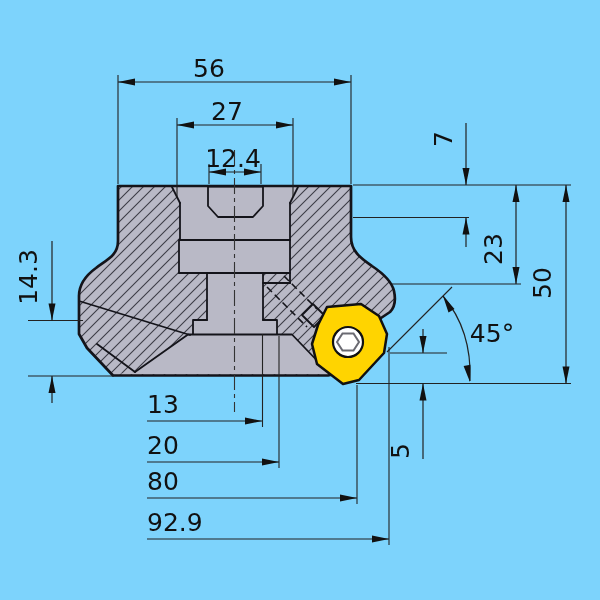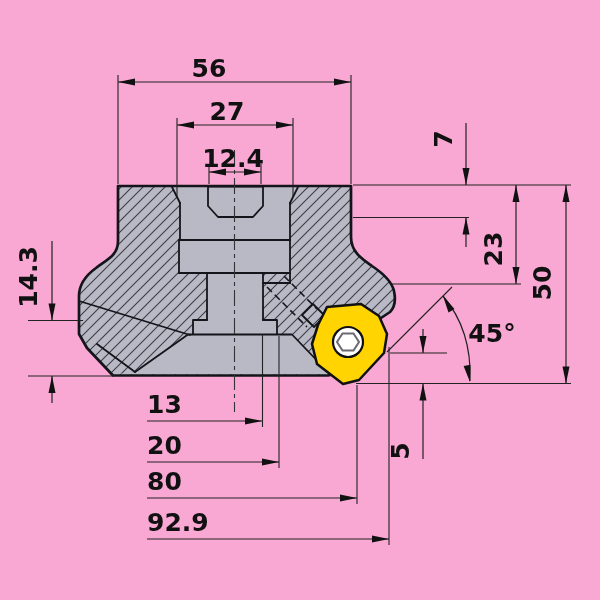--- a/index.html
+++ b/index.html
@@ -1,16 +1,16 @@
 <!DOCTYPE html>
 <html><head>
 <meta charset="utf-8">
 <style>
   html,body{margin:0;padding:0;background:#fff;}
-  #stage{width:600px;height:600px;position:relative;background:#f9a8d4;overflow:hidden;font-weight:bold;}
+  #stage{width:600px;height:600px;position:relative;background:#7dd3fc;overflow:hidden;}
   svg{display:block;}
   text{font-family:"DejaVu Sans","Liberation Sans",sans-serif;fill:#111;}
   .dimtxt{font-size:25px;}
   .dimline{stroke:#222;stroke-width:1.2;fill:none;}
   .extline{stroke:#222;stroke-width:1.1;fill:none;}
   .arrow{fill:#111;stroke:none;}
   .iline{stroke:#14141a;stroke-width:1.8;fill:none;stroke-linejoin:round;stroke-linecap:round;}
   .outline{stroke:#14141a;stroke-width:2.7;fill:none;stroke-linejoin:round;}
   .hidden-dash{stroke:#14141a;stroke-width:1.6;fill:none;stroke-dasharray:7 4;}
   .centerline{stroke:#333;stroke-width:1.1;fill:none;stroke-dasharray:16 4 4 4;}

